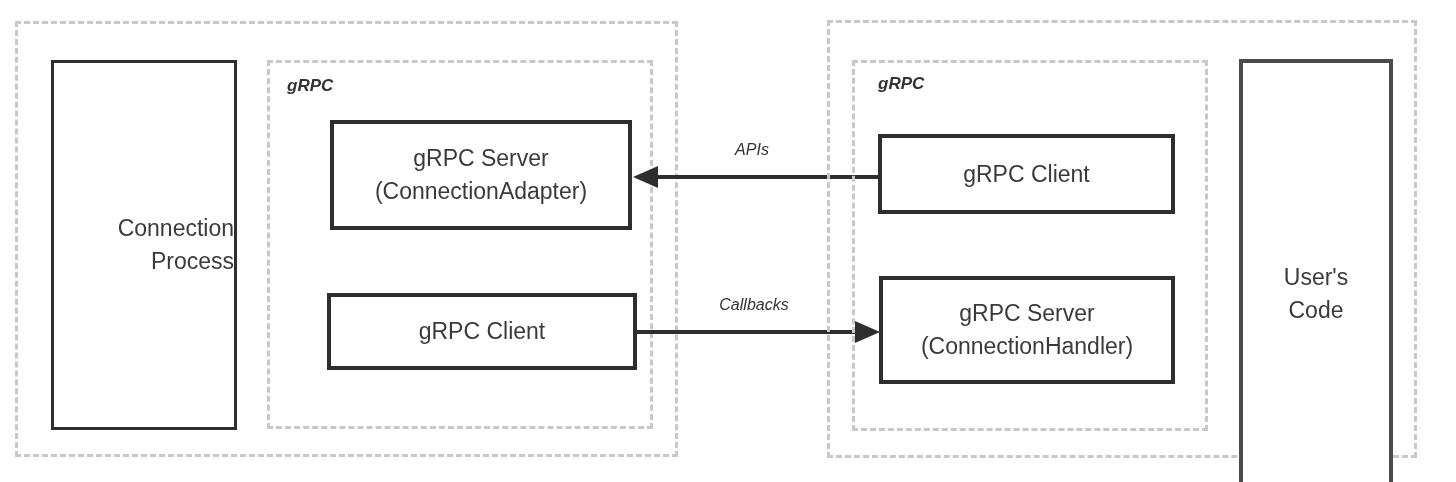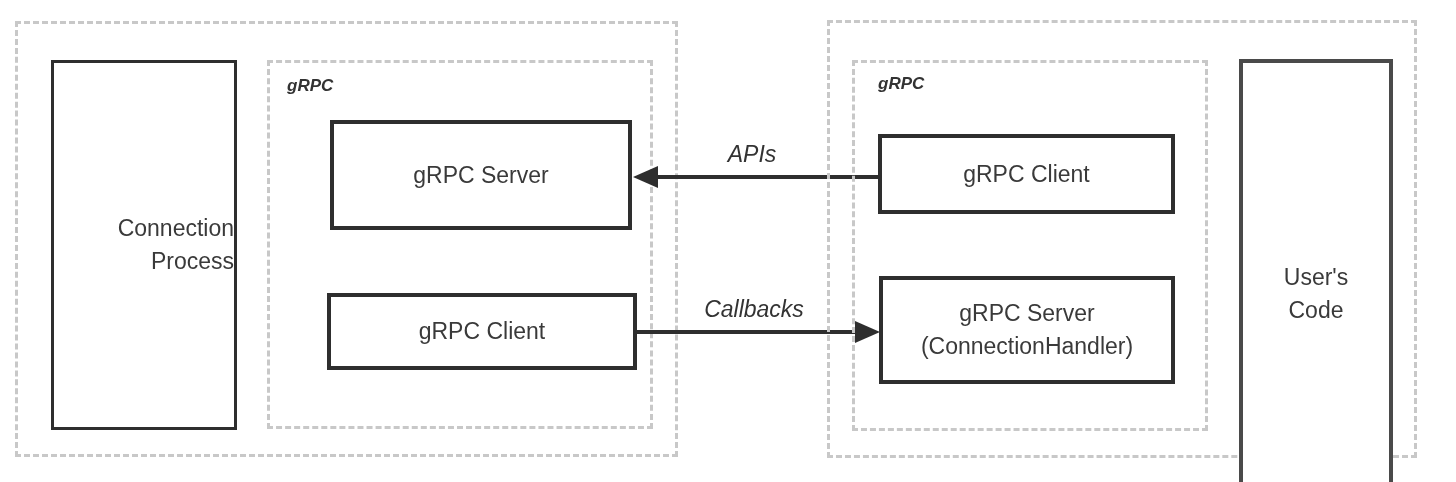--- a/index.html
+++ b/index.html
@@ -43,21 +43,21 @@
     border-top: 11px solid transparent;
     border-bottom: 11px solid transparent;
     border-right: 25px solid #2e2e2e;
   }
   .arrow-head.point-right {
     border-top: 11px solid transparent;
     border-bottom: 11px solid transparent;
     border-left: 25px solid #2e2e2e;
   }
   .arrow-label {
-    font-size: 23px;
+    font-size: 16px;
     font-style: italic;
     color: #333333;
     text-align: center;
   }
 </style>
 </head>
 <body>
 
 <div class="canvas">
 
@@ -67,20 +67,21 @@
     <span>Connection</span>
     <span>Process</span>
   </div>
 
   <div class="abs dashed" style="left:267px; top:60px; width:386px; height:369px;"></div>
 
   <div class="abs group-label" style="left:287px; top:76px;">gRPC</div>
 
   <div class="abs solid-box" style="left:330px; top:120px; width:302px; height:110px;">
     <span>gRPC Server</span>
+    <span>(ConnectionAdapter)</span>
   </div>
 
   <div class="abs solid-box" style="left:327px; top:293px; width:310px; height:77px;">
     <span>gRPC Client</span>
   </div>
 
   <div class="abs arrow-line" style="left:655px; top:175px; width:223px;"></div>
   <div class="abs arrow-head point-left" style="left:633px; top:166px;"></div>
   <div class="abs arrow-label" style="left:697px; top:141px; width:110px;">APIs</div>
 

